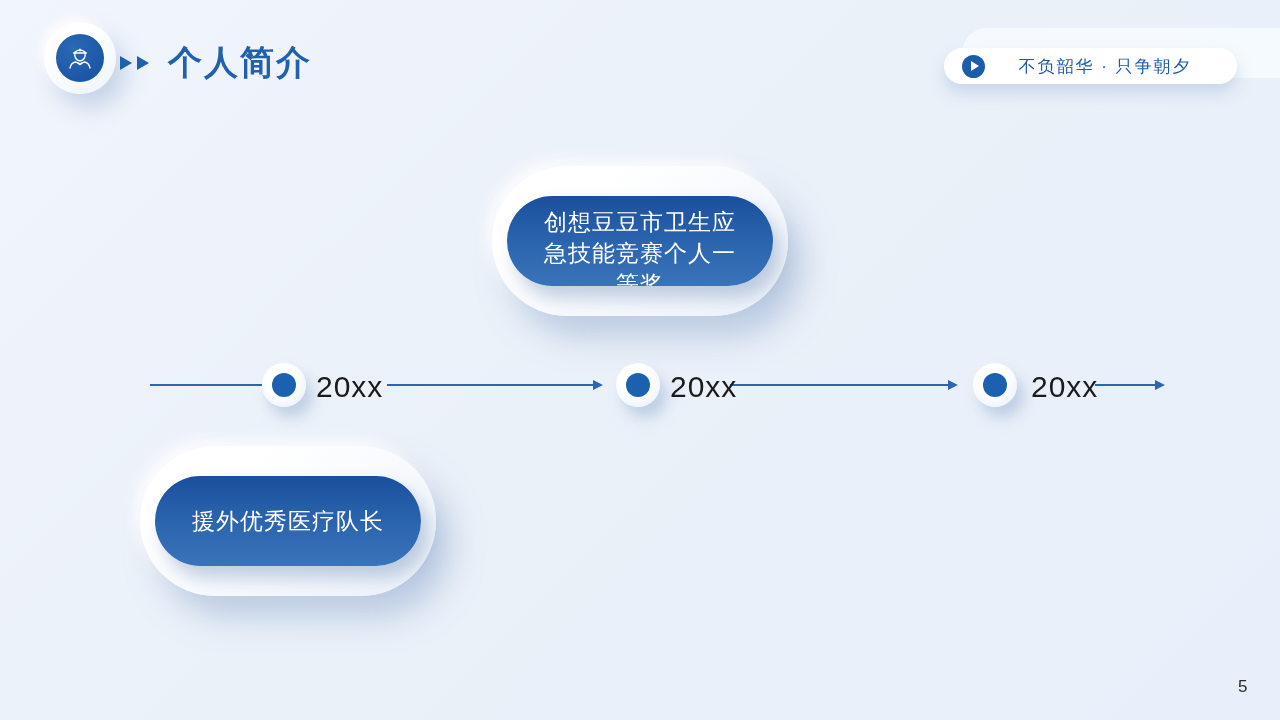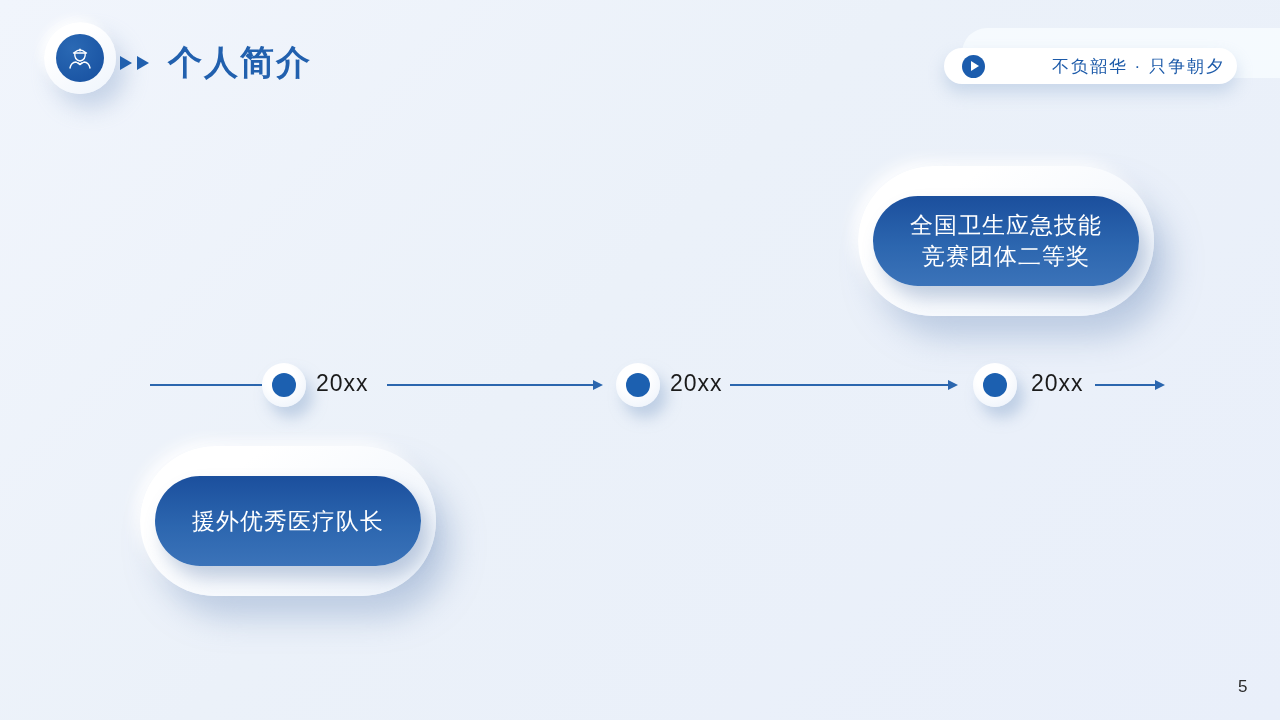--- a/index.html
+++ b/index.html
@@ -32,21 +32,21 @@
     background:rgba(250,253,255,.72);
   }
   .badge{
     position:absolute;left:944px;top:48px;width:293px;height:36px;border-radius:18px;
     background:#ffffff;box-shadow:0 9px 16px rgba(160,185,215,.45);
     display:flex;align-items:center;padding-left:18px;box-sizing:border-box;
   }
   .play-circle{width:23px;height:23px;border-radius:50%;background:#1b5cad;flex:0 0 auto;
     display:flex;align-items:center;justify-content:center;}
   .play-tri{width:0;height:0;border-left:8px solid #ffffff;border-top:5px solid transparent;border-bottom:5px solid transparent;margin-left:2px;}
-  .badge-text{flex:1;text-align:right;color:#1c5aa9;font-size:17px;letter-spacing:2px;padding-right:12px;white-space:nowrap;}
+  .badge-text{flex:1;text-align:center;color:#1c5aa9;font-size:17px;letter-spacing:2px;padding-right:12px;white-space:nowrap;}
   
   .award{
     position:absolute;width:296px;height:150px;border-radius:75px;
     background:linear-gradient(145deg,#ffffff 25%,#edf3fb 100%);
     box-shadow:16px 22px 30px rgba(146,170,205,.5),-6px -6px 14px rgba(255,255,255,.9);
     display:flex;align-items:center;justify-content:center;
   }
   .pill{
     width:266px;height:90px;border-radius:45px;box-sizing:border-box;
     background:linear-gradient(180deg,#1b4f9d 0%,#2c66af 55%,#3b73b9 100%);
@@ -64,21 +64,21 @@
     content:"";position:absolute;right:-10px;top:-4px;width:0;height:0;
     border-left:10px solid #2b66ae;border-top:5px solid transparent;border-bottom:5px solid transparent;
   }
   .tl-dot-wrap{
     position:absolute;top:363px;width:44px;height:44px;border-radius:50%;
     background:radial-gradient(circle at 40% 32%,#ffffff 35%,#e9f0fa 100%);
     box-shadow:7px 11px 14px rgba(150,175,210,.5);
     display:flex;align-items:center;justify-content:center;
   }
   .tl-dot{width:24px;height:24px;border-radius:50%;background:#1c60b0;}
-  .tl-year{position:absolute;top:370px;font-size:23px;color:#1b1b1b;letter-spacing:1px;}
+  .tl-year{position:absolute;top:370px;font-size:30px;color:#1b1b1b;letter-spacing:1px;}
   
   .page-number{position:absolute;left:1238px;top:677px;font-size:17px;color:#2a2a2a;}
 </style>
 </head>
 <body>
 
 <div class="slide">
 
   <div class="avatar-wrap">
     <div class="avatar-circle">
@@ -101,22 +101,22 @@
   <h1 class="slide-title">个人简介</h1>
 
   <div class="badge-backdrop"></div>
   <div class="badge">
     <span class="play-circle">
       <span class="play-tri"></span>
     </span>
     <span class="badge-text">不负韶华 · 只争朝夕</span>
   </div>
 
-  <div class="award r1 c3">
-    <div class="pill">全国卫生应急技能竞赛团体二等奖</div>
+  <div class="award r1 c2">
+    <div class="pill clip">创想豆豆市卫生应急技能竞赛个人一等奖</div>
   </div>
 
   <div class="tl-line" style="left:150px;width:112px;"></div>
   <div class="tl-arrow" style="left:387px;width:206px;"></div>
   <div class="tl-arrow" style="left:730px;width:218px;"></div>
   <div class="tl-arrow" style="left:1095px;width:60px;"></div>
 
   <div class="tl-dot-wrap" style="left:262px;">
       <div class="tl-dot"></div>
     </div>

